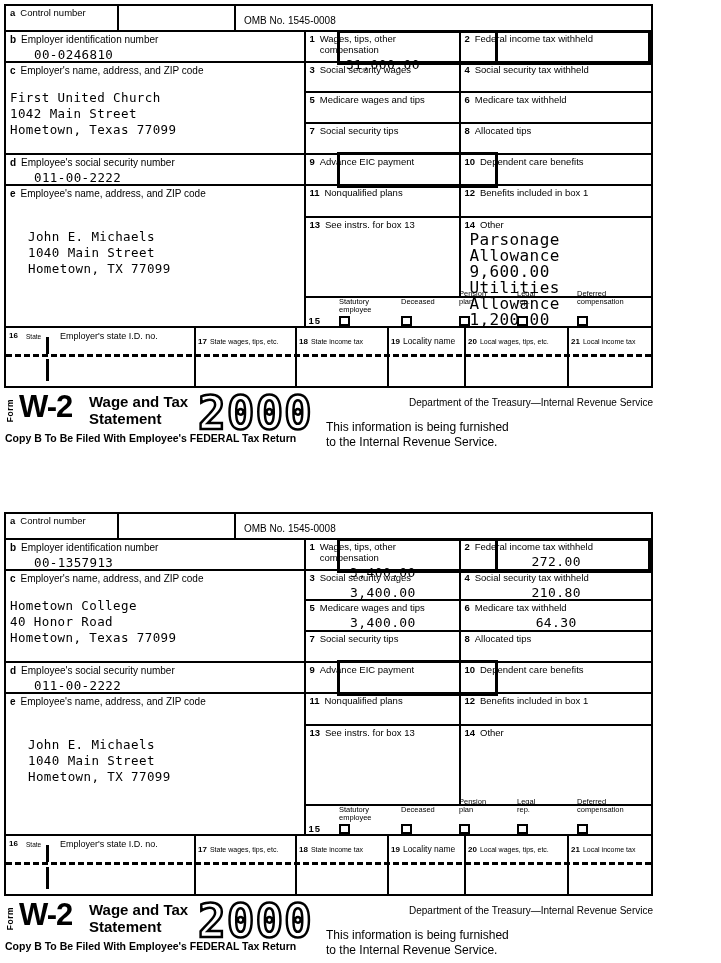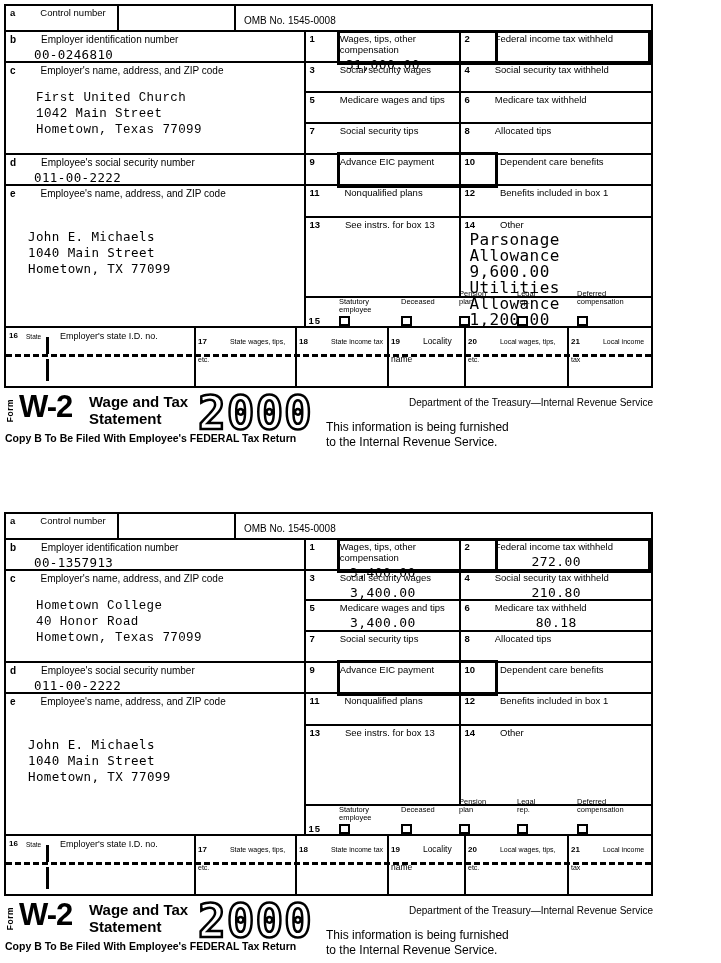--- a/index.html
+++ b/index.html
@@ -33,29 +33,29 @@
   .rcol { flex:1; display:flex; flex-direction:column; }
   .rrow { display:flex; border-bottom:2px solid #000; }
   .r12 { height:31px; } .r34 { height:30px; } .r56 { height:31px; }
   .r78 { height:31px; } .r910 { height:31px; } .r1112 { height:32px; }
   .r1314 { height:80px; } .r15 { height:28px; border-bottom:none; }
   .rcell { width:155px; border-right:2px solid #000; padding:2px 3px; }
   .rcell.last { width:auto; flex:1; border-right:none; }
 
   .hl { display:flex; gap:5px; align-items:flex-start; }
   .bn { font-weight:bold; font-size:9.5px; line-height:1.15; }
-  .lb { font-size:9.5px; line-height:1.15;margin-left:20px; }
+  .lb { font-size:9.5px; line-height:1.15; }
 
   .val {
     font-family:"DejaVu Sans Mono",monospace; font-size:12.5px;
     letter-spacing:.4px; white-space:pre-line;
   }
   .val.money { text-align:center; margin-top:1px; font-size:13px; }
   .val.ein { margin-left:24px; margin-top:1px; }
-  .val.addr { margin-left:26px; margin-top:13px; line-height:16px;font-family:Liberation Mono, monospace; }
+  .val.addr { margin-top:13px; line-height:16px; }
   .val.addr-e { margin-left:18px; margin-top:29px; line-height:16px; }
   .val.other { margin:1px 0 0 5px; font-size:16px; line-height:16px; }
 
   .r15 { padding:1px 4px 0 2px;align-items:flex-end; }
   .bn15 { font-weight:bold; font-size:9.5px; letter-spacing:1px; margin-right:2px; }
   .ck { overflow:visible; }
   .ck1 { width:62px;margin-left:16px; } .ck2 { width:58px; } .ck3 { width:58px; } .ck4 { width:60px; } .ck5 { width:70px; }
   .cklb { display:block; font-size:7.5px; line-height:1.15; white-space:pre-line; }
   .ckbox { display:block; width:11px; height:10px; border:2px solid #000; margin-top:1px; background:#fff; }
   .ck2 .ckbox, .ck3 .ckbox, .ck4 .ckbox, .ck5 .ckbox { margin-top:9px; }
@@ -424,21 +424,21 @@
                   <b class="bn">5</b>
                   <span class="lb">Medicare wages and tips</span>
                 </div>
               <div class="val money">3,400.00</div>
             </div>
             <div class="rcell last">
               <div class="hl">
                   <b class="bn">6</b>
                   <span class="lb">Medicare tax withheld</span>
                 </div>
-              <div class="val money">80.18</div>
+              <div class="val money">64.30</div>
             </div>
           </div>
           <div class="rrow r78">
             <div class="rcell">
               <div class="hl">
                   <b class="bn">7</b>
                   <span class="lb">Social security tips</span>
                 </div>
             </div>
             <div class="rcell last">

